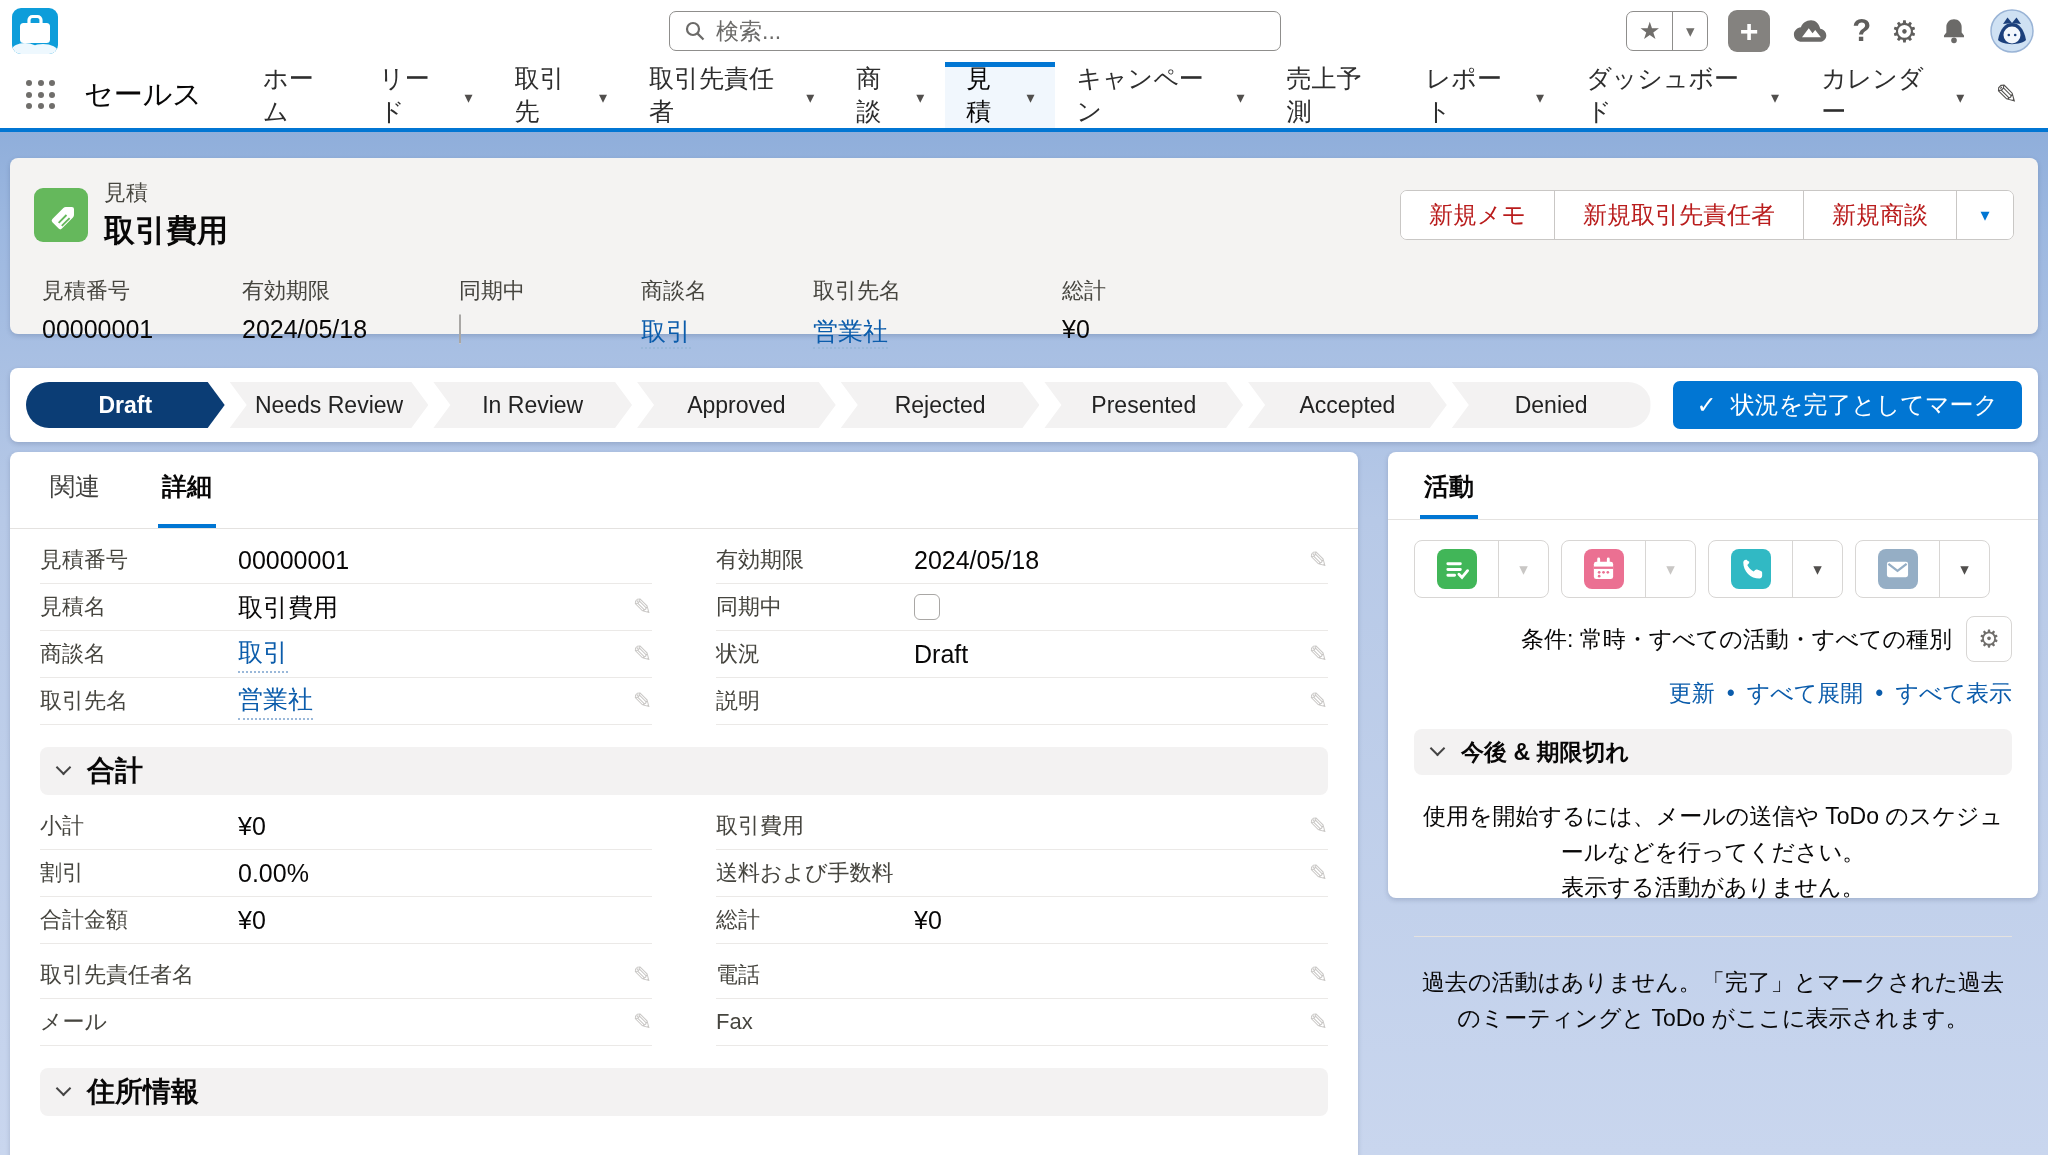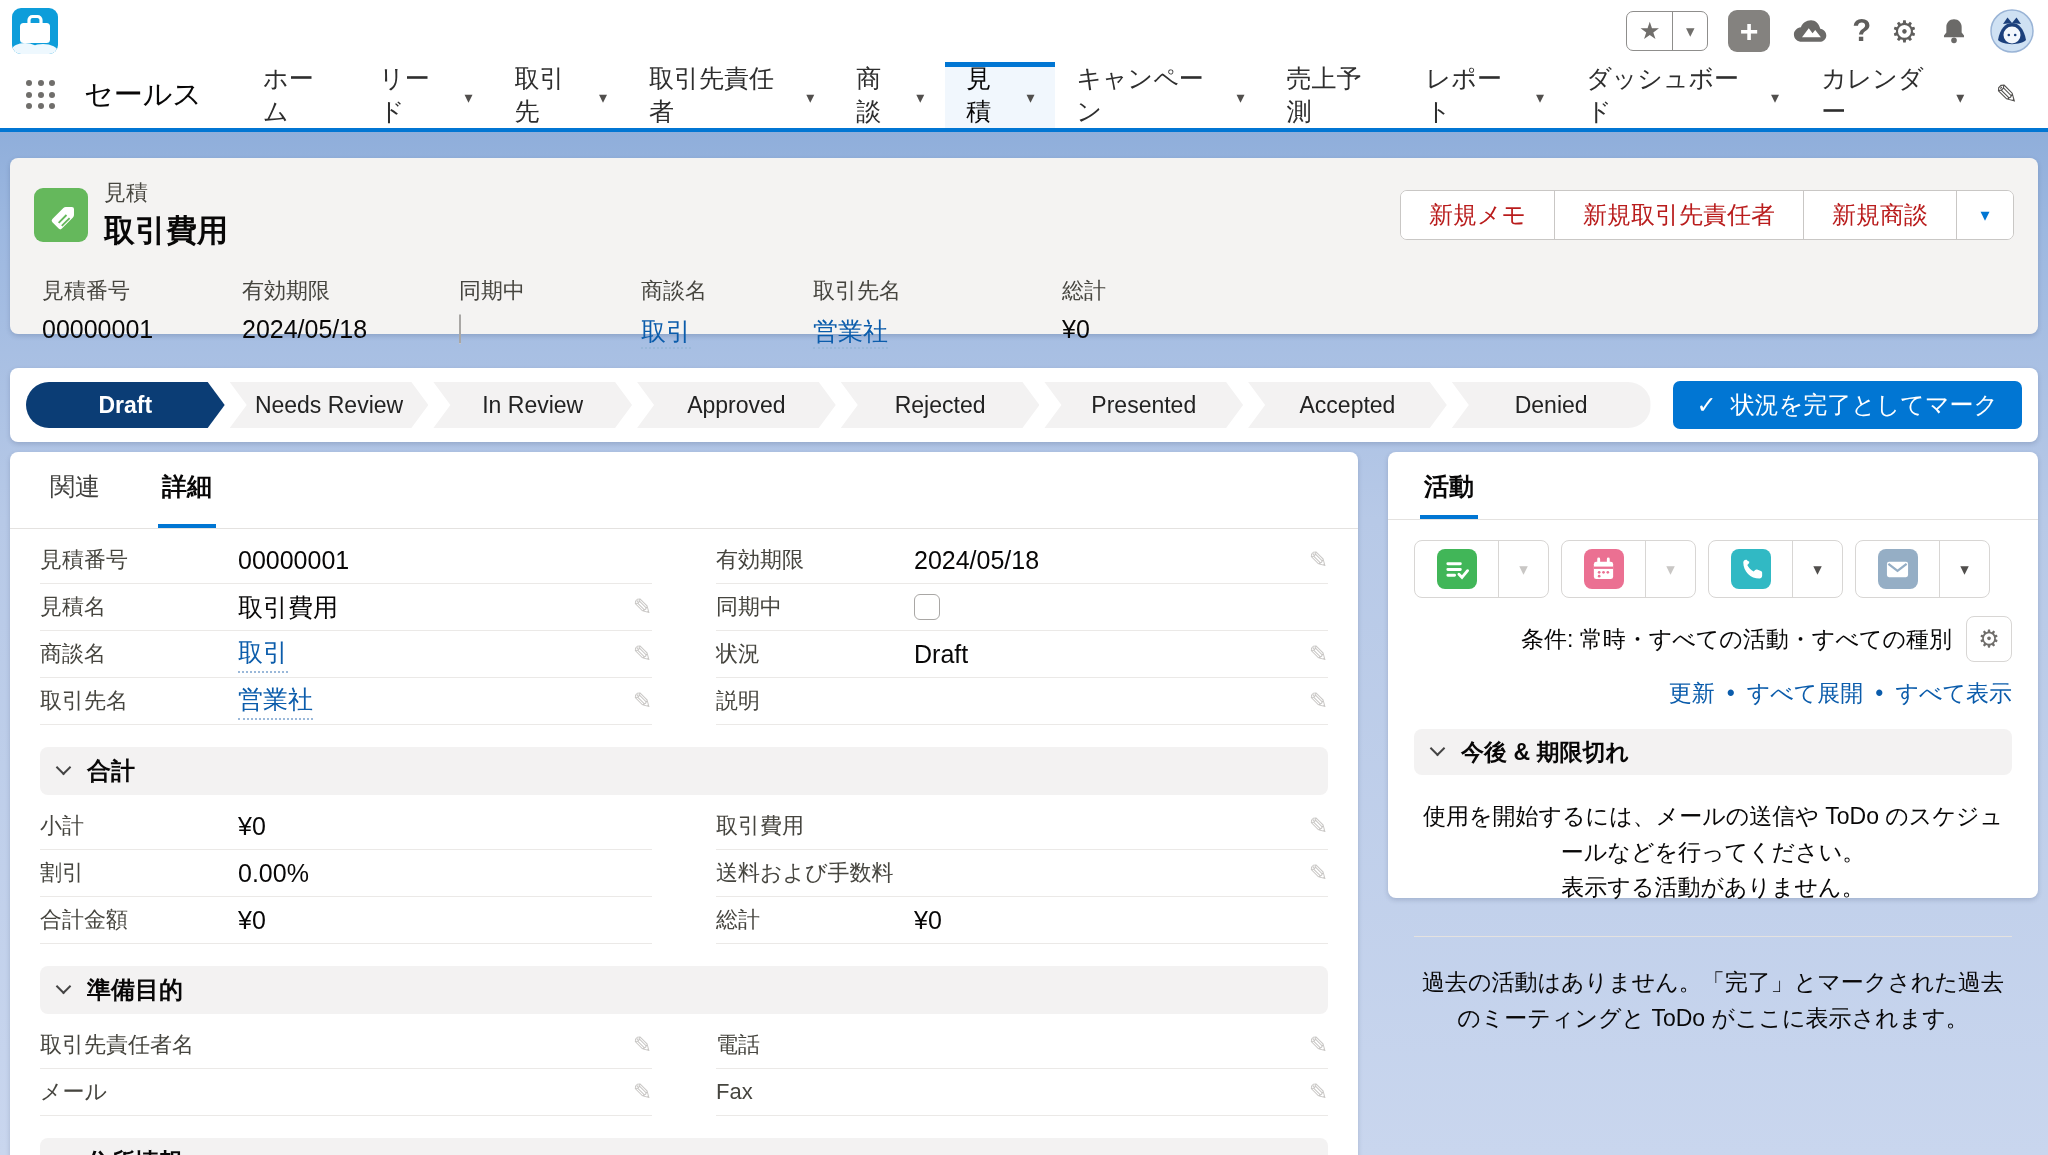--- a/index.html
+++ b/index.html
@@ -76,21 +76,21 @@
   .left-card { left:10px; top:452px; width:1348px; height:710px; padding:0 30px; }
   .lc-tabs { display:flex; gap:54px; border-bottom:1px solid #e4e2e0; margin:0 -30px; padding:0 36px; }
   .lc-tab { padding:18px 4px 14px; font-size:25px; color:#3e3e3c; }
   .lc-tab.active { font-weight:bold; color:#080707; border-bottom:4px solid #0176d3; padding-bottom:21px; }
   .fields-grid { display:grid; grid-template-columns:1fr 1fr; column-gap:64px; margin-top:8px; }
   .frow { display:flex; align-items:center; height:47px; border-bottom:1px solid #ebe9e7; }
   .flabel { width:198px; flex:none; font-size:22px; color:#46453f; }
   .fvalue { flex:1; font-size:25px; color:#080707; display:flex; align-items:center; min-height:30px; }
   .pencil { color:#c8c6c4; font-size:23px; margin-left:12px; }
   .section-bar { margin-top:22px; background:#f3f2f2; border-radius:8px; height:48px; display:flex; align-items:center;
-    gap:18px; padding:0 18px; font-size:24px; font-weight:bold; color:#080707; }
+    gap:18px; padding:0 18px; font-size:28px; font-weight:bold; color:#080707; }
   .chev { width:11px; height:11px; border-right:2.5px solid #444; border-bottom:2.5px solid #444; transform:rotate(45deg); margin-top:-7px; flex:none; }
 
   
   .right-card { left:1388px; top:452px; width:650px; height:446px; padding:0 26px; }
   .rc-tabs { display:flex; border-bottom:1px solid #e4e2e0; margin:0 -26px; padding:0 32px; }
   .rc-tab { padding:18px 4px 12px; font-size:25px; font-weight:bold; color:#080707; border-bottom:4px solid #0176d3; }
   .composer { display:flex; gap:12px; margin-top:20px; }
   .cgroup { display:flex; border:1px solid #d8d6d4; border-radius:8px; overflow:hidden; background:#fff; }
   .cmain { width:84px; height:56px; display:flex; align-items:center; justify-content:center; border-right:1px solid #d8d6d4; }
   .cicon { width:40px; height:40px; border-radius:8px; display:flex; align-items:center; justify-content:center; }
@@ -115,20 +115,29 @@
   <div class="g-header">
     <div class="logo">
       <svg width="46" height="46" viewBox="0 0 46 46">
         <path d="M17 16v-4a3.5 3.5 0 0 1 3.5-3.5h5A3.5 3.5 0 0 1 29 12v4" stroke="#fff" stroke-width="3.2" fill="none"></path>
         <rect x="8" y="15" width="30" height="20" rx="3.5" fill="#fff"></rect>
         <ellipse cx="13" cy="42" rx="13" ry="7" fill="#eef8fe"></ellipse>
         <ellipse cx="31" cy="44" rx="15" ry="8" fill="#eef8fe"></ellipse>
       </svg>
     </div>
 
+    <div class="search-wrap">
+      <div class="search-box">
+        <svg width="22" height="22" viewBox="0 0 22 22">
+          <circle cx="9" cy="9" r="6" stroke="#6b6a68" stroke-width="2.2" fill="none"></circle>
+          <line x1="13.6" y1="13.6" x2="19.5" y2="19.5" stroke="#6b6a68" stroke-width="2.2"></line>
+        </svg>
+        <input class="search-input" type="text" placeholder="検索..." style="">
+      </div>
+    </div>
 
     <div class="hdr-right">
       <div class="fav-group">
         <span class="fav-star">★</span>
         <span class="fav-caret">▾</span>
       </div>
       <div class="plus-btn">+</div>
       <div class="hicon">
         <svg width="42" height="36" viewBox="0 0 46 40">
           <path fill="#6b6a68" d="M23 8c-5.4 0-9.8 3.2-11.2 7.8C7.3 16.4 4 19.7 4 23.8 4 28.4 8 32 12.8 32h19.6C36.8 32 40 28.8 40 24.9c0-3.8-2.9-6.9-6.7-7.4C31.9 11.6 27.9 8 23 8z"></path>
@@ -363,24 +372,20 @@
       <div class="frow">
         <span class="flabel">合計金額</span>
         <span class="fvalue">¥0</span>
       </div>
       <div class="frow">
         <span class="flabel">総計</span>
         <span class="fvalue">¥0</span>
       </div>
     </div>
 
-    <div class="section-bar">
-      <span class="chev"></span>
-      <span>準備目的</span>
-    </div>
 
     <div class="fields-grid">
       <div class="frow">
         <span class="flabel">取引先責任者名</span>
         <span class="fvalue"></span>
         <span class="pencil">✎</span>
       </div>
       <div class="frow">
         <span class="flabel">電話</span>
         <span class="fvalue"></span>

